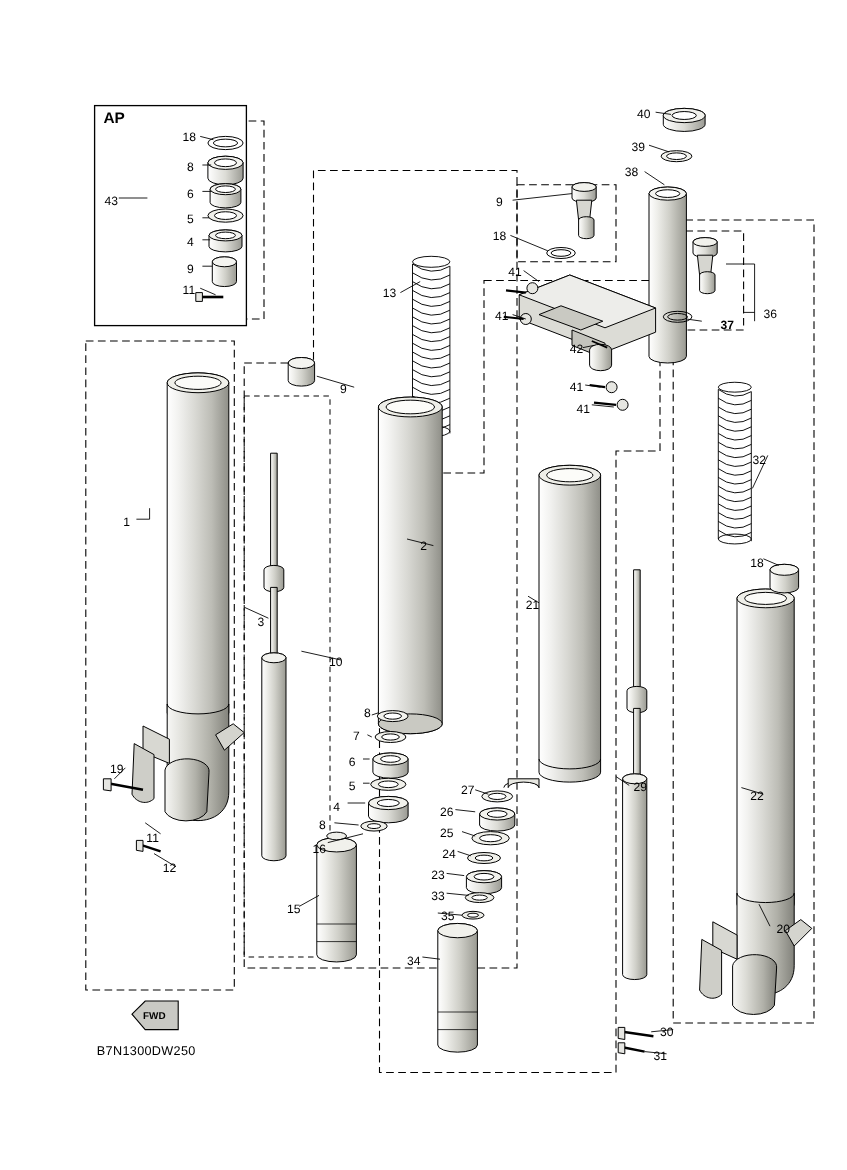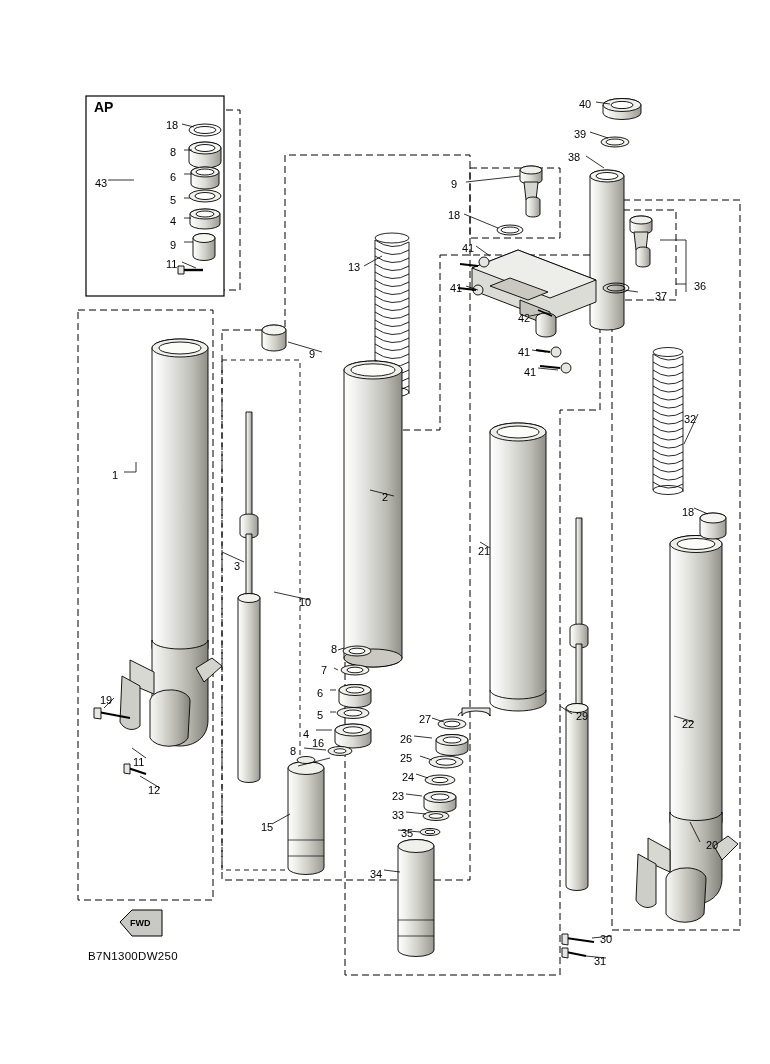--- a/index.html
+++ b/index.html
@@ -372,21 +372,21 @@
       <div class="lbl" style="left: 170px; top: 195px;">5</div>
       <div class="lbl" style="left: 170px; top: 216px;">4</div>
       <div class="lbl" style="left: 170px; top: 240px;">9</div>
       <div class="lbl" style="left: 166px; top: 259px;">11</div>
       <div class="lbl" style="left: 579px; top: 99px;">40</div>
       <div class="lbl" style="left: 574px; top: 129px;">39</div>
       <div class="lbl" style="left: 568px; top: 152px;">38</div>
       <div class="lbl" style="left: 451px; top: 179px;">9</div>
       <div class="lbl" style="left: 448px; top: 210px;">18</div>
       <div class="lbl" style="left: 694px; top: 281px;">36</div>
-      <div class="lbl" style="left: 655px; top: 291px;">37</div>
+      <div class="lbl" style="left: 655px; top: 291px; font-weight: bold;">37</div>
       <div class="lbl" style="left: 462px; top: 243px;">41</div>
       <div class="lbl" style="left: 450px; top: 283px;">41</div>
       <div class="lbl" style="left: 518px; top: 313px;">42</div>
       <div class="lbl" style="left: 518px; top: 347px;">41</div>
       <div class="lbl" style="left: 524px; top: 367px;">41</div>
       <div class="lbl" style="left: 348px; top: 262px;">13</div>
       <div class="lbl" style="left: 309px; top: 349px;">9</div>
       <div class="lbl" style="left: 684px; top: 414px;">32</div>
       <div class="lbl" style="left: 682px; top: 507px;">18</div>
       <div class="lbl" style="left: 112px; top: 470px;">1</div>
@@ -399,21 +399,21 @@
       <div class="lbl" style="left: 706px; top: 840px;">20</div>
       <div class="lbl" style="left: 100px; top: 695px;">19</div>
       <div class="lbl" style="left: 133px; top: 757px;">11</div>
       <div class="lbl" style="left: 148px; top: 785px;">12</div>
       <div class="lbl" style="left: 331px; top: 644px;">8</div>
       <div class="lbl" style="left: 321px; top: 665px;">7</div>
       <div class="lbl" style="left: 317px; top: 688px;">6</div>
       <div class="lbl" style="left: 317px; top: 710px;">5</div>
       <div class="lbl" style="left: 303px; top: 729px;">4</div>
       <div class="lbl" style="left: 290px; top: 746px;">8</div>
-      <div class="lbl" style="left: 284px; top: 738px; margin-left: 28px;">16</div>
+      <div class="lbl" style="left: 284px; top: 767px;">16</div>
       <div class="lbl" style="left: 419px; top: 714px;">27</div>
       <div class="lbl" style="left: 400px; top: 734px;">26</div>
       <div class="lbl" style="left: 400px; top: 753px;">25</div>
       <div class="lbl" style="left: 402px; top: 772px;">24</div>
       <div class="lbl" style="left: 392px; top: 791px;">23</div>
       <div class="lbl" style="left: 392px; top: 810px;">33</div>
       <div class="lbl" style="left: 385px; top: 828px; margin-left: 16px;">35</div>
       <div class="lbl" style="left: 370px; top: 869px;">34</div>
       <div class="lbl" style="left: 261px; top: 822px;">15</div>
       <div class="lbl" style="left: 600px; top: 934px;">30</div>

